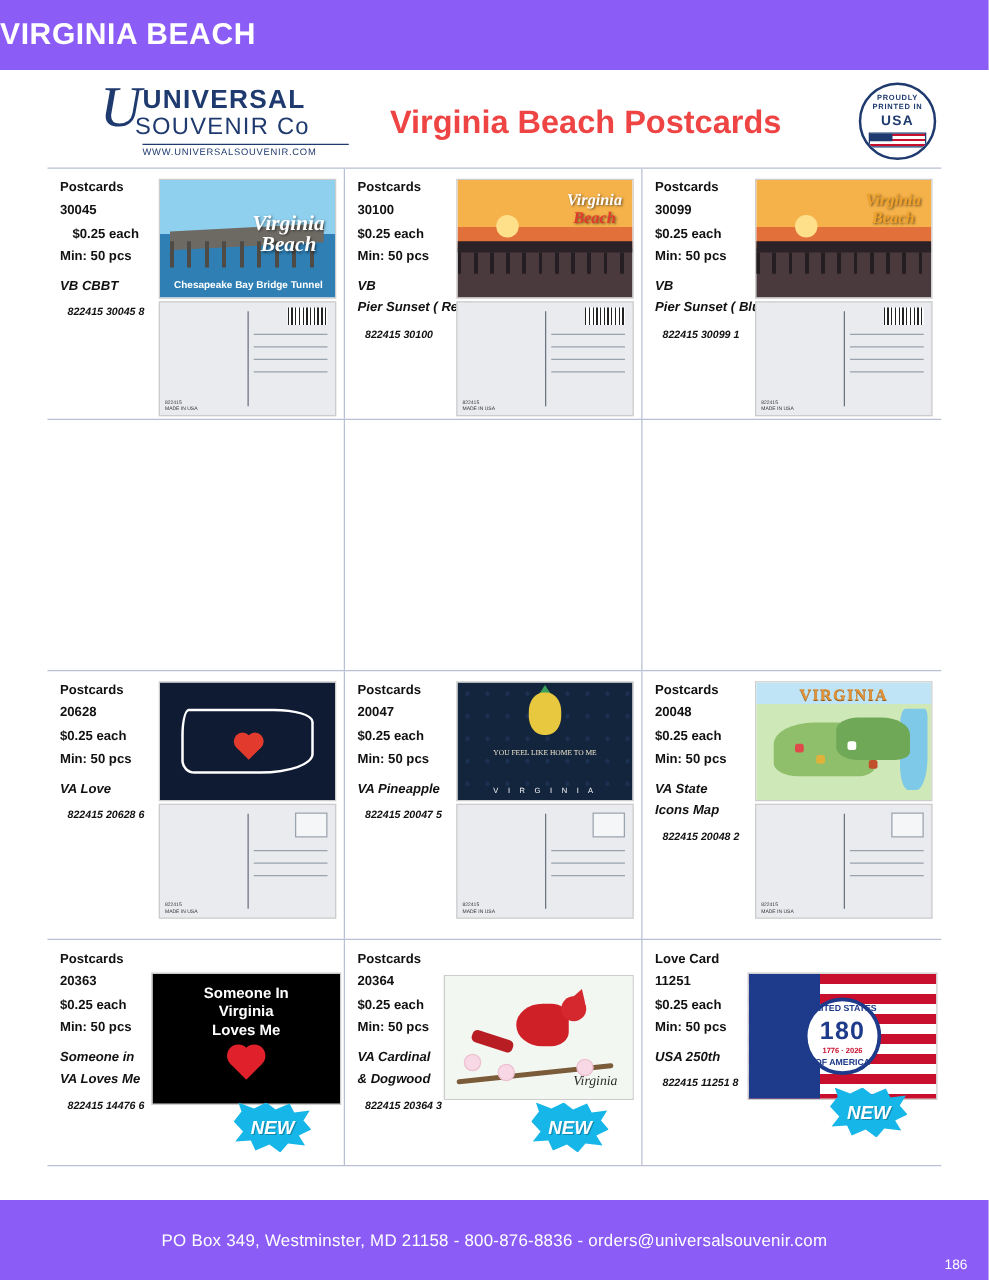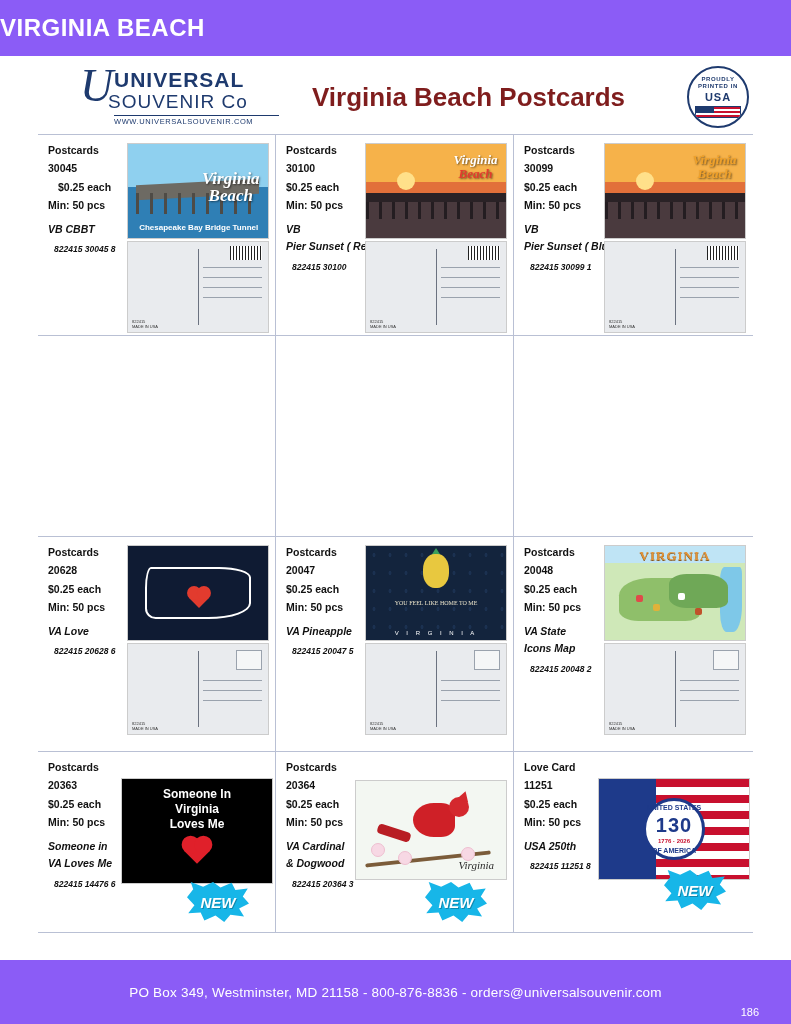--- a/index.html
+++ b/index.html
@@ -73,21 +73,21 @@
     margin-top: 4px;
     border-top: 1.5px solid #1e3a6e;
     padding-top: 2px;
     width: 165px;
   }
   .page-title {
     flex: 1;
     text-align: center;
     font-size: 26px;
     font-weight: bold;
-    color: #7f1d1d;
+    color: #ef4444;
     margin-left: -30px;
   }
   .usa-badge {
     width: 62px; height: 62px;
     border-radius: 50%;
     border: 2px solid #1e3a6e;
     background: #ffffff;
     display: flex;
     flex-direction: column;
     align-items: center;
@@ -432,21 +432,21 @@
     height: 64px;
     background: #8b5cf6;
     display:flex; align-items:center; justify-content:center;
     color:#ffffff;
   }
   .footer-band .contact {
     font-size: 13.5px;
     letter-spacing: 0.2px;
   }
   .footer-band .pageno {
-    position:absolute; right: 32px; bottom: 6px;
+    position:absolute; right: 17px; bottom: 6px;
     font-size: 11px;
     color:#ffffff;
   }
 </style>
 </head>
 <body>
 
 <div class="top-band">
   <div class="title">VIRGINIA BEACH</div>
 </div>
@@ -751,21 +751,21 @@
         <div>USA 250th</div>
         <div></div>
       </div>
       <div class="upc">822415 11251 8</div>
 
       <div class="art front" style="width:152px;height:102px;top:26px;right:2px">
         <div class="usa250-scene">
           <div class="blue"></div>
           <div class="seal">
             <div>UNITED STATES</div>
-            <div class="big">130</div>
+            <div class="big">180</div>
             <div class="yrs">1776 · 2026</div>
             <div>OF AMERICA</div>
           </div>
         </div>
       </div>
       <div class="new-burst" style="bottom:22px">NEW</div>
     </div>
   </div>
 </div>
 

